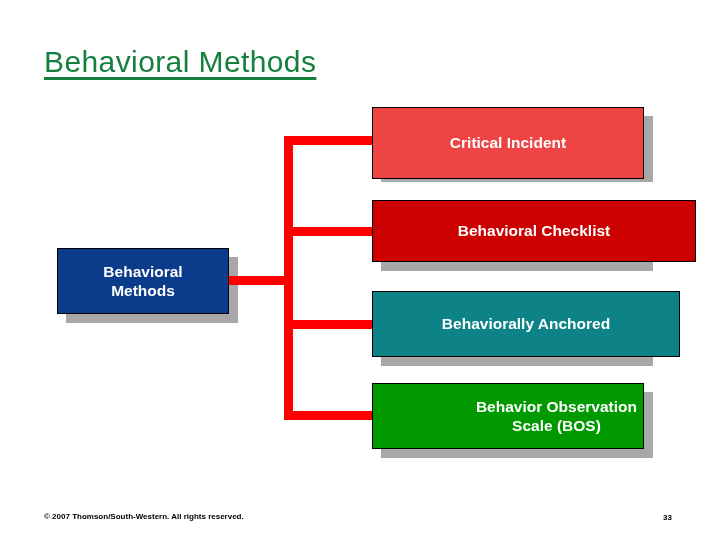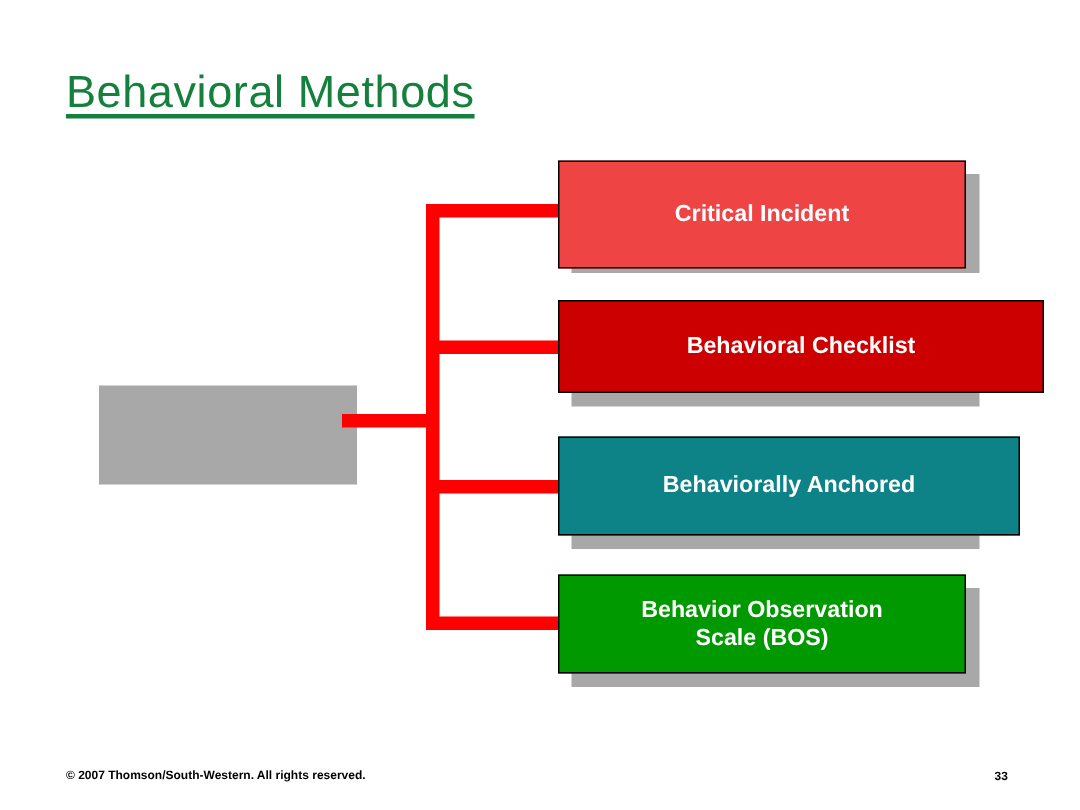--- a/index.html
+++ b/index.html
@@ -95,20 +95,26 @@
 
   <div class="conn" style="left:284px; top:136px; width:89px; height:9px;"></div>
 
   <div class="conn" style="left:284px; top:227px; width:89px; height:9px;"></div>
 
   <div class="conn" style="left:284px; top:320px; width:89px; height:9px;"></div>
 
   <div class="conn" style="left:284px; top:411px; width:89px; height:9px;"></div>
 
   <div class="shadow" style="left:66px; top:257px; width:172px; height:66px;"></div>
+  <div class="node" style="left:57px; top:248px; width:172px; height:66px; background:#0B3C8C;">
+    <div>
+      <div>Behavioral</div>
+      <div>Methods</div>
+    </div>
+  </div>
 
   <div class="shadow" style="left:381px; top:116px; width:272px; height:66px;"></div>
   <div class="node" style="left:372px; top:107px; width:272px; height:72px; background:#ef4444;">
     <div>
       <div>Critical Incident</div>
     </div>
   </div>
 
   <div class="shadow" style="left:381px; top:209px; width:272px; height:62px;"></div>
   <div class="node" style="left:372px; top:200px; width:324px; height:62px; background:#CC0000;">
@@ -118,21 +124,21 @@
   </div>
 
   <div class="shadow" style="left:381px; top:300px; width:272px; height:66px;"></div>
   <div class="node" style="left:372px; top:291px; width:308px; height:66px; background:#0D8287;">
     <div>
       <div>Behaviorally Anchored</div>
     </div>
   </div>
 
   <div class="shadow" style="left:381px; top:392px; width:272px; height:66px;"></div>
-  <div class="node" style="left:372px; top:383px; width:272px; height:66px; background:#009900;">
+  <div class="node" style="left:372px; top:383px; width:272px; height:66px; background:#009900;justify-content:flex-end;">
     <div>
       <div>Behavior Observation</div>
       <div>Scale (BOS)</div>
     </div>
   </div>
 
   <div id="footer-copy">© 2007 Thomson/South-Western. All rights reserved.</div>
   <div id="footer-page">33</div>
 
 </div>

